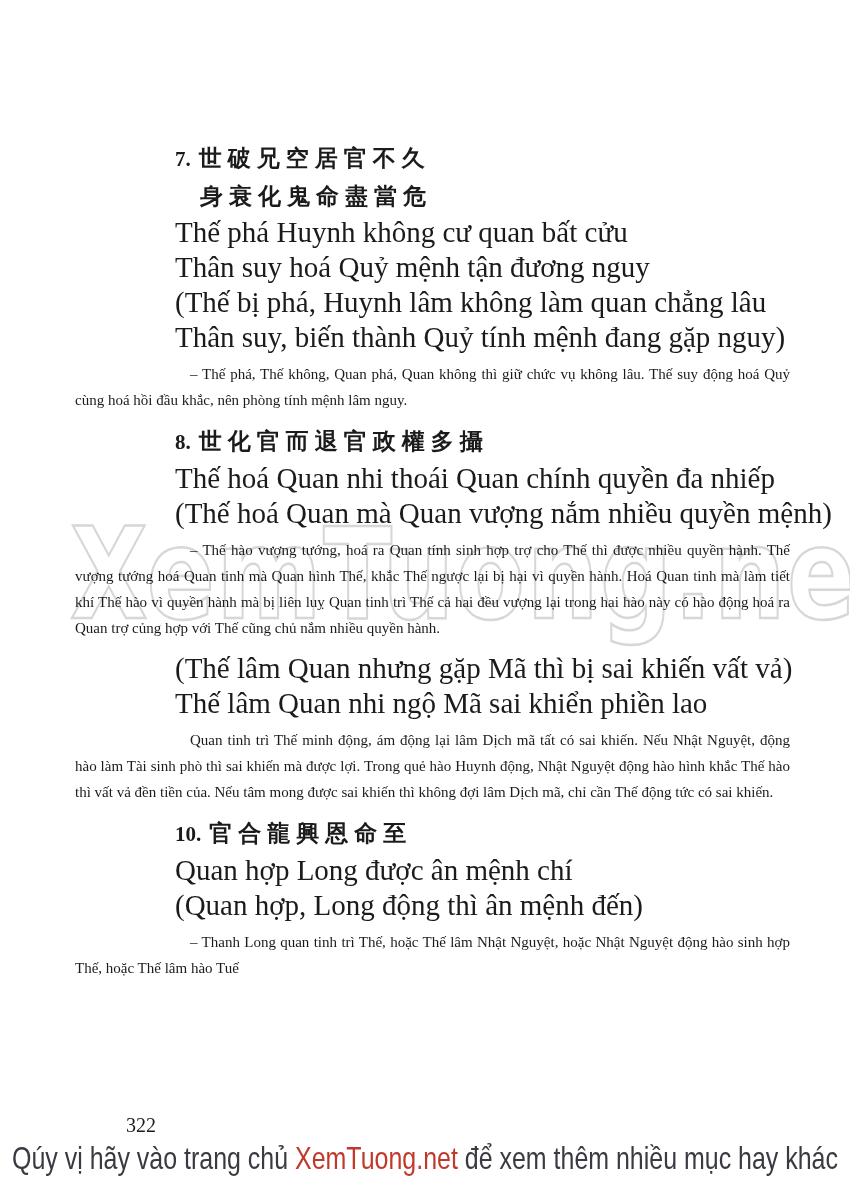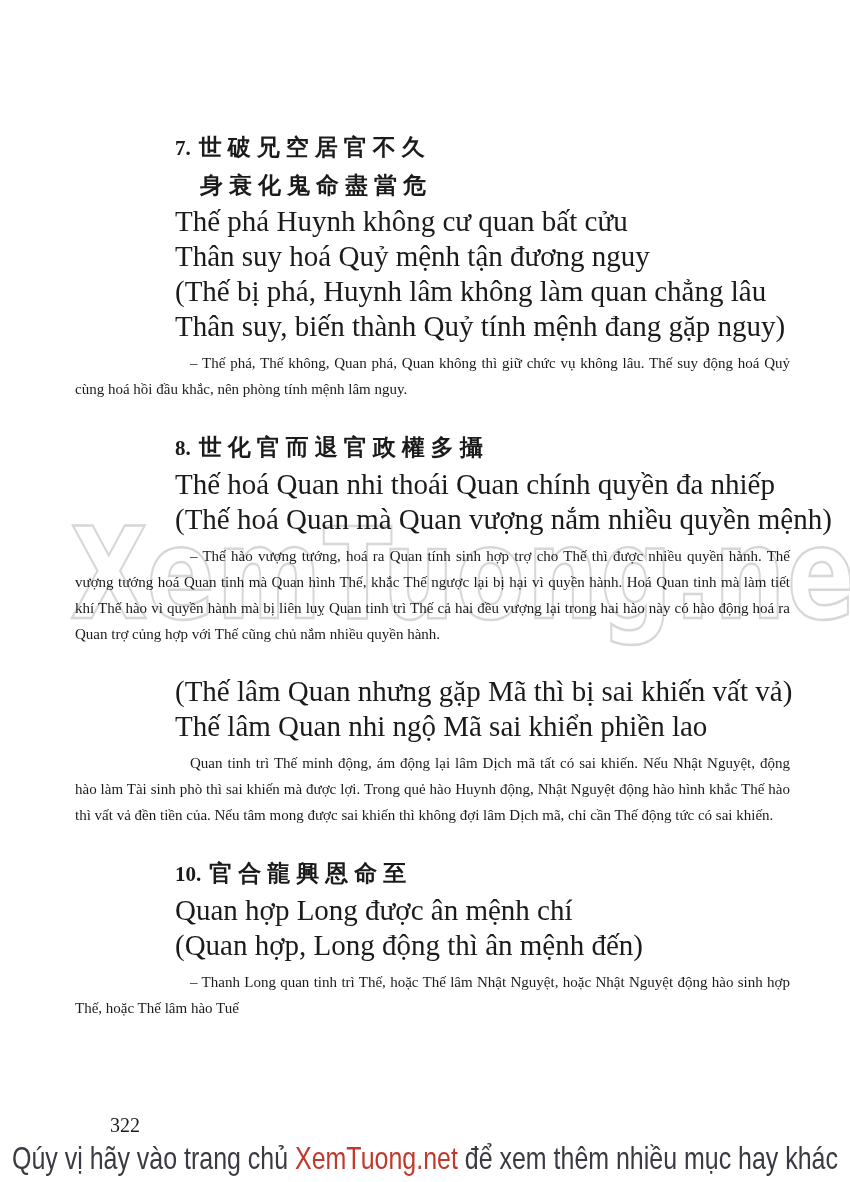--- a/index.html
+++ b/index.html
@@ -23,25 +23,25 @@
     white-space:nowrap;
     color:rgba(255,255,255,0.0);
     -webkit-text-stroke:2.5px #d7d7d7;
     transform:scaleX(0.80);
     transform-origin:left top;
     letter-spacing:2px;
     pointer-events:none;
   }
   .content {
     position:absolute;
-    left:75px; top:129px;
+    left:75px; top:140px;
     width:715px;
     z-index:1;
   }
-  .section { margin-top:27px; }
+  .section { margin-top:10px; }
   .section:first-child { margin-top:0; }
   .cjk-heading {
     margin-left:100px;
     font-size:23px;
     line-height:37px;
     font-weight:bold;
     letter-spacing:6px;
     white-space:nowrap;
   }
   .cjk-heading .sec-num {
@@ -66,21 +66,21 @@
   }
   .commentary {
     margin:6px 0 4px 0;
     font-size:15px;
     line-height:26px;
     text-align:justify;
     text-indent:115px;
   }
   .page-number {
     position:absolute;
-    left:110px; top:1114px;
+    left:126px; top:1114px;
     z-index:1;
     font-size:20px;
     color:#1b1b1b;
   }
   .footer-note {
     position:absolute;
     left:50%; top:1138px;
     z-index:1;
     transform:translateX(-50%) scaleX(0.78);
     transform-origin:center top;

